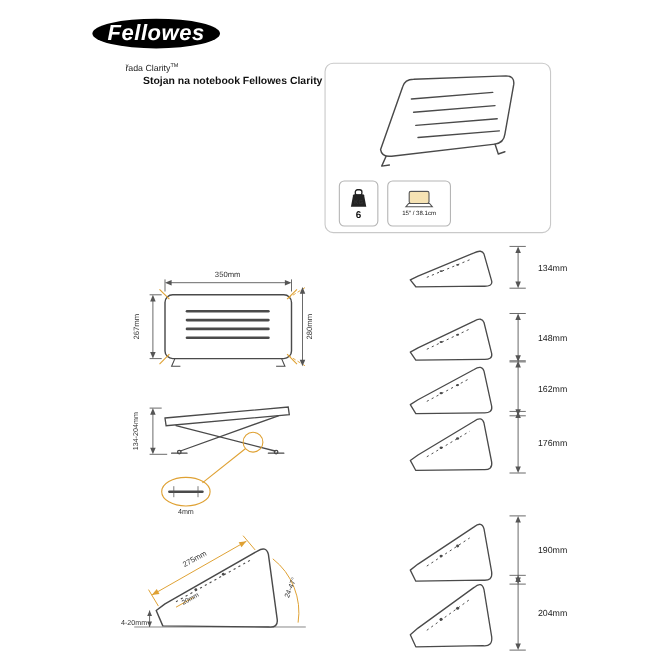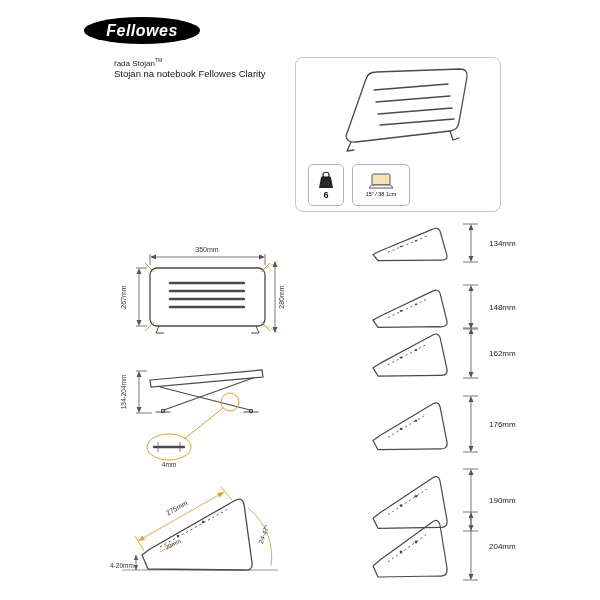--- a/index.html
+++ b/index.html
@@ -1,39 +1,39 @@
 <!DOCTYPE html>
 <html><head>
 <meta charset="utf-8">
 <style>
   html,body{margin:0;padding:0;}
   body{width:600px;height:600px;background:#fff;font-family:"Liberation Sans",sans-serif;position:relative;overflow:hidden;color:#222;}
   .abs{position:absolute;}
   #logo{left:84px;top:17px;width:116px;height:27px;background:#000;border-radius:50%;display:flex;align-items:center;justify-content:center;}
-  #logo span{color:#fff;font-style:italic;font-weight:bold;font-size:16px;letter-spacing:.5px;}
+  #logo span{color:#fff;font-style:italic;font-weight:bold;font-size:20px;letter-spacing:.5px;}
   #series{left:114px;top:57px;font-size:8px;color:#222;}
   #series sup{font-size:5px;vertical-align:super;}
-  #prodname{left:114px;top:68px;font-size:9.5px;font-weight:normal;color:#111;}
+  #prodname{left:130px;top:68px;font-size:9.5px;font-weight:bold;color:#111;}
   #panel{left:295px;top:57px;width:204px;height:153px;border:1px solid #c9c9c9;border-radius:8px;}
   .icon-badge{border:1px solid #b5b5b5;border-radius:5px;display:flex;flex-direction:column;align-items:center;justify-content:center;gap:1px;background:#fff;}
   .kg-num{font-size:9px;font-weight:bold;color:#111;}
   .size-label{font-size:5.5px;color:#111;white-space:nowrap;}
   .hrow{position:absolute;left:368px;display:flex;align-items:flex-end;}
   .hlabel{font-size:8px;color:#222;align-self:center;margin-left:4px;white-space:nowrap;}
   svg{display:block;}
   text{font-family:"Liberation Sans",sans-serif;fill:#333;}
 </style>
 </head>
 <body>
 
 <div id="logo" class="abs">
   <span>Fellowes</span>
 </div>
 
-<div id="series" class="abs"><span>řada Stojan</span><sup>TM</sup></div>
+<div id="series" class="abs"><span>řada Clarity</span><sup>TM</sup></div>
 <div id="prodname" class="abs">Stojan na notebook Fellowes Clarity</div>
 
 <div id="panel" class="abs">
   <svg width="200" height="98" viewBox="0 0 200 98" class="abs" style="left:2px;top:4px">
     <g fill="none" stroke="#4a4a4a" stroke-width="1.3" stroke-linejoin="round" stroke-linecap="round">
       <path d="M48 74 L68 17 Q70 10 78 10 L162 7 Q170 7 169 15 L161 60 Q160 68 152 69 L58 80 Q49 81 48 74 Z"></path>
       <path d="M76 28 L150 22"></path>
       <path d="M78 40 L152 34"></path>
       <path d="M80 52 L154 46"></path>
       <path d="M82 63 L156 57"></path>
@@ -221,21 +221,21 @@
   <svg width="22" height="52">
     <line x1="0" y1="1" x2="15" y2="1" stroke="#555" stroke-width="0.8"></line>
       <line x1="0" y1="51" x2="15" y2="51" stroke="#555" stroke-width="0.8"></line>
     <line x1="8" y1="3" x2="8" y2="49" stroke="#555" stroke-width="0.8"></line>
     <path d="M8 1 L5.5 7 L10.5 7 Z" fill="#555"></path>
       <path d="M8 51 L5.5 45 L10.5 45 Z" fill="#555"></path>
   </svg>
   <span class="hlabel">162mm</span>
 </div>
 
-<div class="hrow" style="top:395px;height:58px">
+<div class="hrow" style="top:373px;height:58px">
   <svg width="95" height="58" viewBox="0 0 95 70" preserveAspectRatio="none">
       <use href="#stand-shape"></use>
     </svg>
   <svg width="22" height="58">
     <line x1="0" y1="1" x2="15" y2="1" stroke="#555" stroke-width="0.8"></line>
       <line x1="0" y1="57" x2="15" y2="57" stroke="#555" stroke-width="0.8"></line>
     <line x1="8" y1="3" x2="8" y2="55" stroke="#555" stroke-width="0.8"></line>
     <path d="M8 1 L5.5 7 L10.5 7 Z" fill="#555"></path>
       <path d="M8 57 L5.5 51 L10.5 51 Z" fill="#555"></path>
   </svg>
@@ -249,21 +249,21 @@
   <svg width="22" height="64">
     <line x1="0" y1="1" x2="15" y2="1" stroke="#555" stroke-width="0.8"></line>
       <line x1="0" y1="63" x2="15" y2="63" stroke="#555" stroke-width="0.8"></line>
     <line x1="8" y1="3" x2="8" y2="61" stroke="#555" stroke-width="0.8"></line>
     <path d="M8 1 L5.5 7 L10.5 7 Z" fill="#555"></path>
       <path d="M8 63 L5.5 57 L10.5 57 Z" fill="#555"></path>
   </svg>
   <span class="hlabel">190mm</span>
 </div>
 
-<div class="hrow" style="top:511px;height:70px">
+<div class="hrow" style="top:522px;height:70px">
   <svg width="95" height="70" viewBox="0 0 95 70" preserveAspectRatio="none">
       <use href="#stand-shape"></use>
     </svg>
   <svg width="22" height="70">
     <line x1="0" y1="1" x2="15" y2="1" stroke="#555" stroke-width="0.8"></line>
       <line x1="0" y1="69" x2="15" y2="69" stroke="#555" stroke-width="0.8"></line>
     <line x1="8" y1="3" x2="8" y2="67" stroke="#555" stroke-width="0.8"></line>
     <path d="M8 1 L5.5 7 L10.5 7 Z" fill="#555"></path>
       <path d="M8 69 L5.5 63 L10.5 63 Z" fill="#555"></path>
   </svg>

